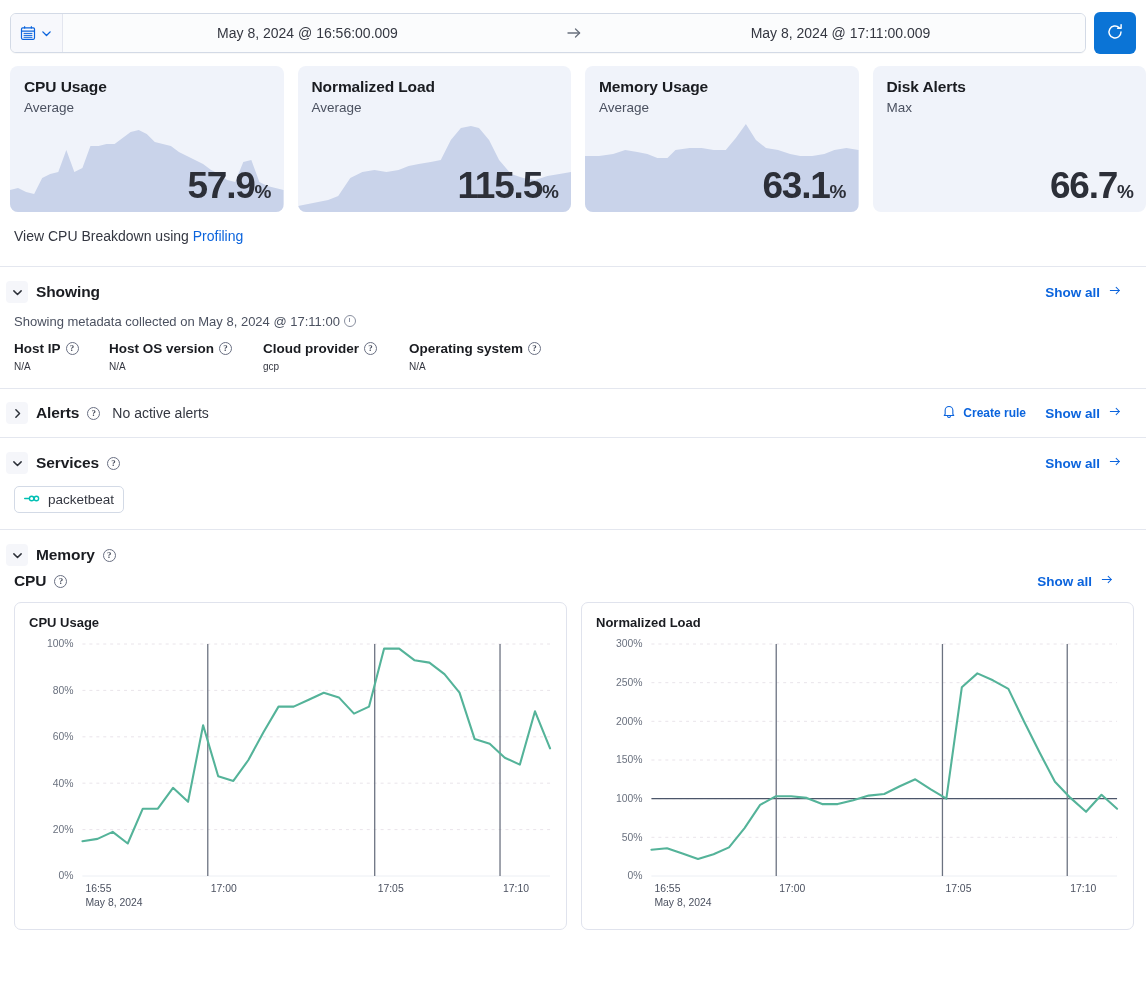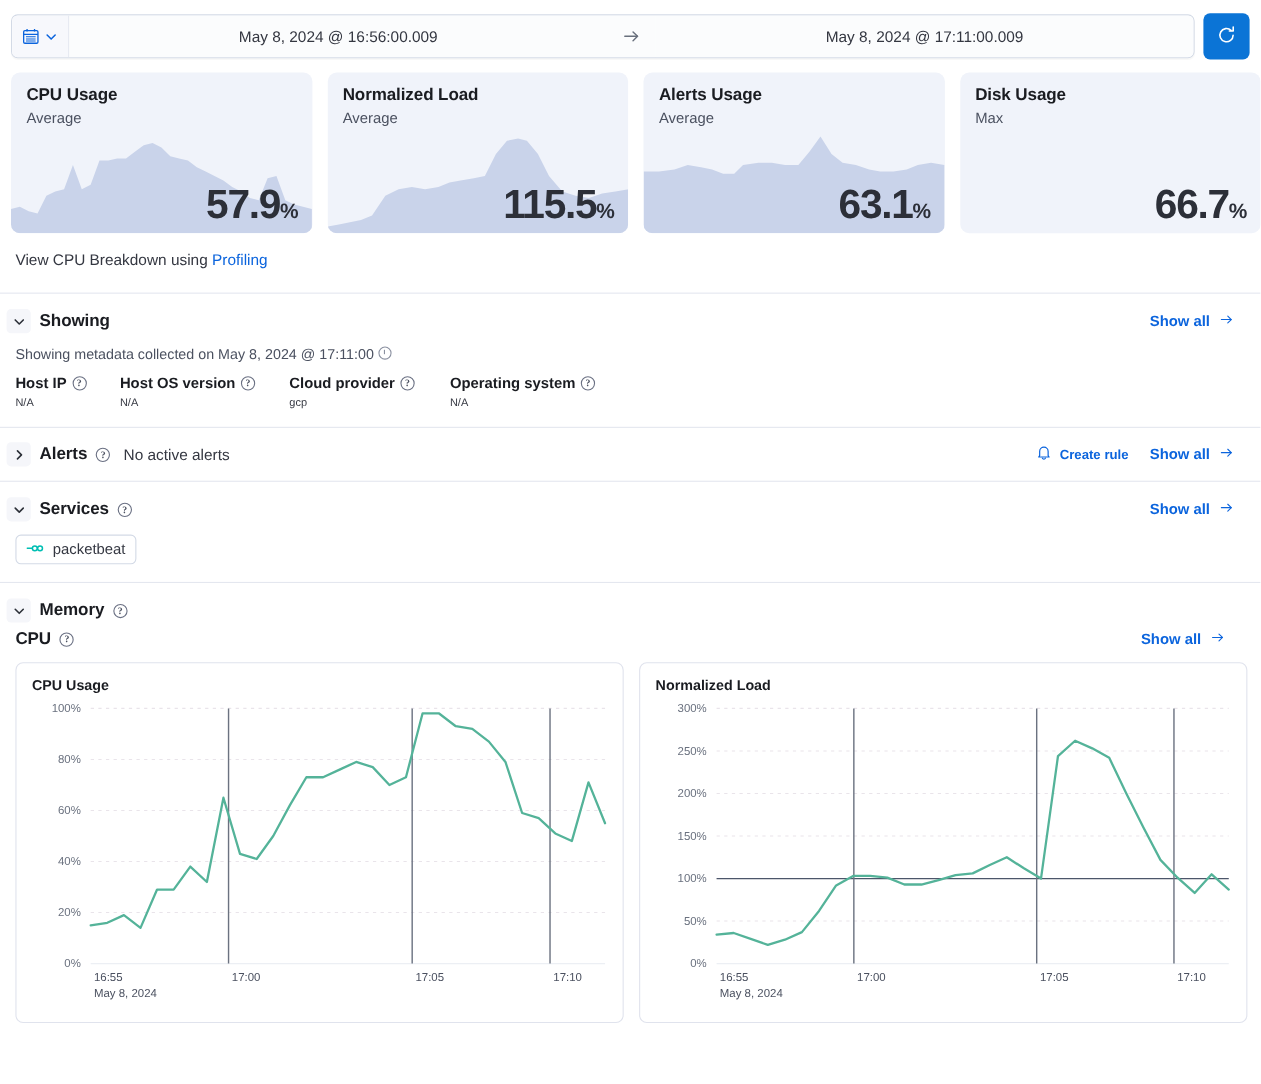--- a/index.html
+++ b/index.html
@@ -250,30 +250,30 @@
     <div class="kpi-card">
       <div class="kpi-title">Normalized Load</div>
       <div class="kpi-sub">Average</div>
       <svg class="kpi-spark" viewBox="0 0 272 96" preserveAspectRatio="none">
         <path fill="#c9d3ea" d="M0,90 L10,88 L20,86 L30,84 L40,80 L52,62 L64,56 L76,54 L88,56 L100,54 L110,50 L120,48 L132,46 L142,44 L152,24 L162,12 L172,10 L180,12 L190,24 L200,44 L212,58 L224,62 L236,64 L248,60 L260,58 L272,56 L272,96 L0,96 Z"></path>
       </svg>
       <div class="kpi-value"><span>115.5</span><span class="unit">%</span></div>
     </div>
 
     <div class="kpi-card">
-      <div class="kpi-title">Alerts Usage</div>
+      <div class="kpi-title">Memory Usage</div>
       <div class="kpi-sub">Average</div>
       <svg class="kpi-spark" viewBox="0 0 272 96" preserveAspectRatio="none">
         <path fill="#c9d3ea" d="M0,40 L14,40 L28,38 L40,34 L52,36 L62,38 L72,42 L82,42 L90,34 L104,32 L116,32 L128,34 L140,34 L150,22 L160,8 L170,24 L180,32 L192,34 L204,38 L214,40 L226,40 L238,38 L248,34 L260,32 L272,34 L272,96 L0,96 Z"></path>
       </svg>
       <div class="kpi-value"><span>63.1</span><span class="unit">%</span></div>
     </div>
 
     <div class="kpi-card">
-      <div class="kpi-title">Disk Usage</div>
+      <div class="kpi-title">Disk Alerts</div>
       <div class="kpi-sub">Max</div>
       <svg class="kpi-spark" viewBox="0 0 272 96" preserveAspectRatio="none"></svg>
       <div class="kpi-value"><span>66.7</span><span class="unit">%</span></div>
     </div>
   </div>
 
   <div class="profiling-line">
     <span>View CPU Breakdown using </span><a>Profiling</a>
   </div>
 

